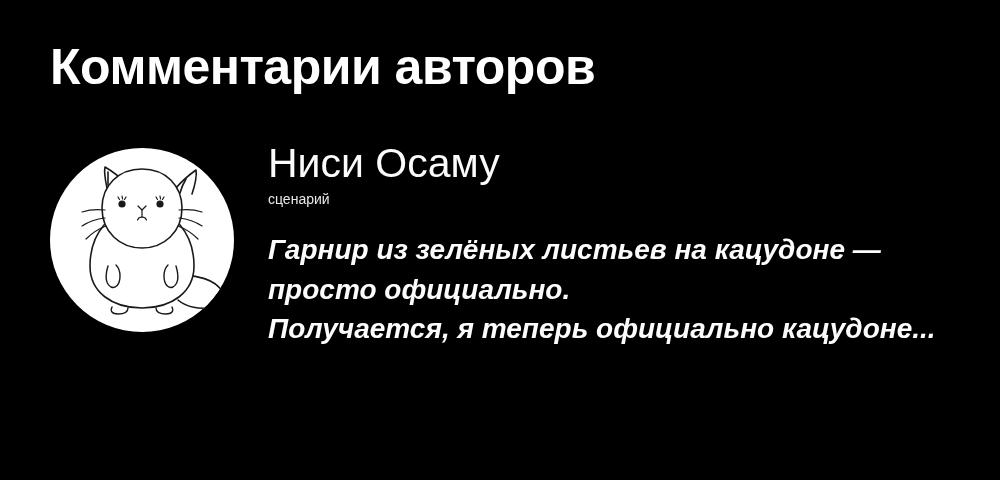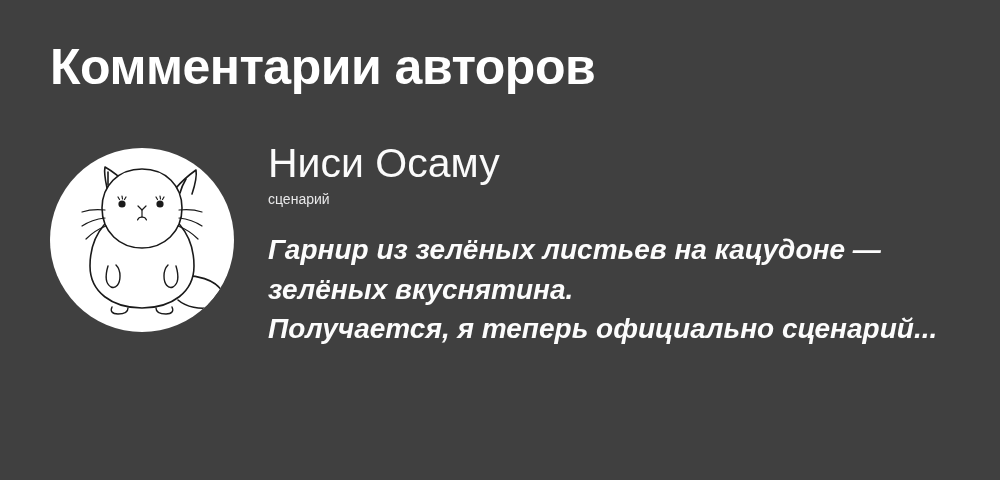--- a/index.html
+++ b/index.html
@@ -12,21 +12,21 @@
     background: #212227;
     font-family: "Liberation Sans", sans-serif;
     overflow: hidden;
     position: relative;
   }
 
   .page {
     position: relative;
     width: 1000px;
     height: 480px;
-    background: #404040;
+    background: #000000;
   }
 
   
   .section-title {
     position: absolute;
     left: 50px;
     top: 42px;
     font-family: "Liberation Sans", sans-serif;
     font-weight: bold;
     font-size: 50px;
@@ -165,19 +165,19 @@
           <path d="M122 159 C124 163 122 166 116 166 C110 166 106 164 106 160" stroke-width="1.4"></path>
         </g>
       </svg>
     </div>
 
     <div class="comment-body">
       <div class="author-name">Ниси Осаму</div>
       <div class="author-role">сценарий</div>
       <div class="comment-text">
         <span class="line">Гарнир из зелёных листьев на кацудоне —</span>
-        <span class="line">зелёных вкуснятина.</span>
-        <span class="line">Получается, я теперь официально сценарий...</span>
+        <span class="line">просто официально.</span>
+        <span class="line">Получается, я теперь официально кацудоне...</span>
       </div>
     </div>
 
   </div>
 </div>
 
 </body></html>

